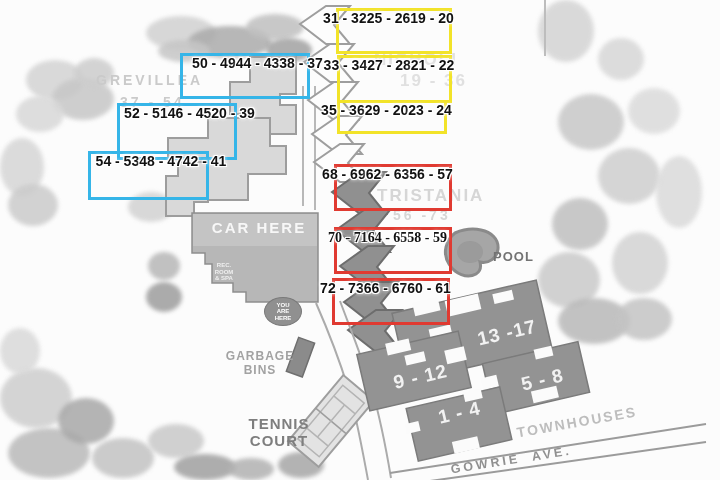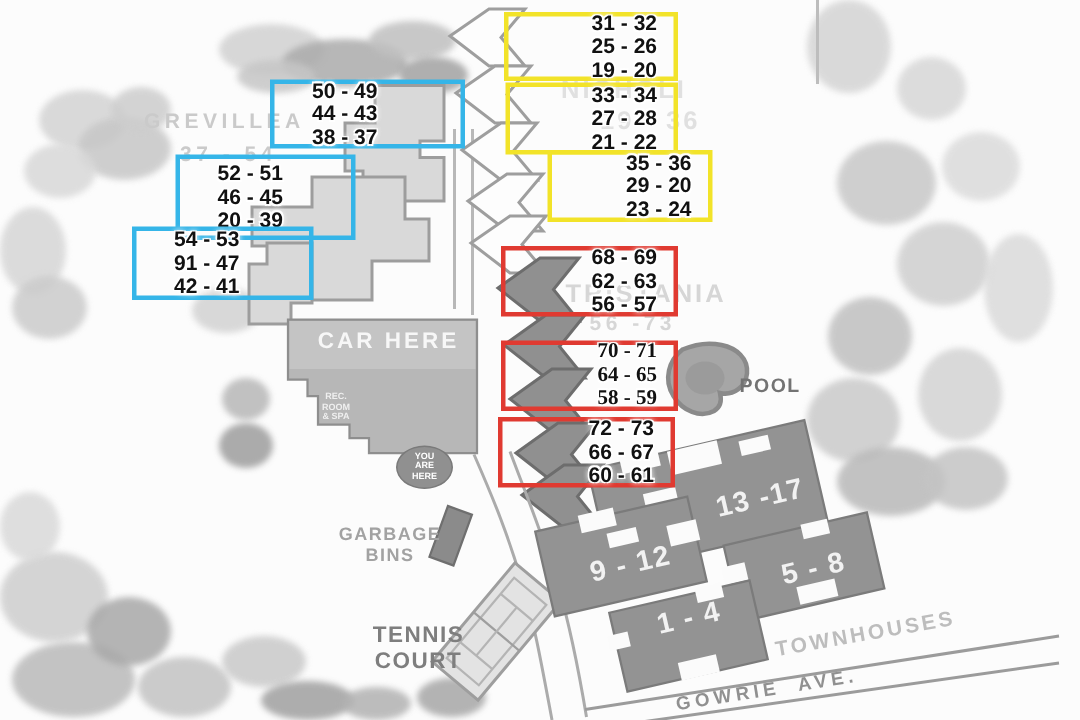--- a/index.html
+++ b/index.html
@@ -2,21 +2,21 @@
 <html><head>
 <meta charset="utf-8">
 <style>
   html,body{margin:0;padding:0;background:#ffffff;}
   #map{position:relative;width:720px;height:480px;background:#fcfcfc;overflow:hidden;
        font-family:"Liberation Sans",sans-serif;font-weight:bold;}
   .tree{position:absolute;border-radius:50%;filter:blur(2px);opacity:.85;z-index:1;}
   #ground{position:absolute;left:0;top:0;z-index:2;}
   .bname{position:absolute;z-index:3;color:#cacaca;letter-spacing:3px;font-size:14px;white-space:nowrap;}
   .ubox{position:absolute;z-index:4;box-sizing:border-box;background:transparent;
-        display:flex;flex-direction:column;justify-content:center;}
+        display:flex;flex-direction:row;justify-content:center;}
   .ubox div{font-size:14px;line-height:15.5px;color:#111;white-space:nowrap;
         text-shadow:-1px -1px 0 #fff,1px -1px 0 #fff,-1px 1px 0 #fff,1px 1px 0 #fff,0 0 4px #fff,0 0 4px #fff;}
   .cy{border:3px solid #35b5e8;} .yl{border:3px solid #f2e329;} .rd{border:3px solid #e03a31;}
   .al{padding-left:25px;text-align:left;} .ar{padding-right:11px;text-align:right;}
   .lbl{position:absolute;z-index:5;white-space:nowrap;}
   .thnum{position:absolute;z-index:5;color:#f2f2f2;font-size:19px;letter-spacing:1px;
          text-align:center;transform:rotate(-13deg);white-space:nowrap;}
   .ctr{text-align:center;}
 </style>
 </head>
@@ -159,35 +159,35 @@
     <div>44 - 43</div>
     <div>38 - 37</div>
   </div>
   <div class="ubox cy al" style="left:117px;top:103px;width:120px;height:57px;">
     <div>52 - 51</div>
     <div>46 - 45</div>
     <div>20 - 39</div>
   </div>
   <div class="ubox cy al" style="left:88px;top:151px;width:121px;height:49px;">
     <div>54 - 53</div>
-    <div>91 - 47</div>
+    <div>48 - 47</div>
     <div>42 - 41</div>
   </div>
 
   <div class="ubox yl ar" style="left:336px;top:8px;width:116px;height:46px;">
     <div>31 - 32</div>
     <div>25 - 26</div>
     <div>19 - 20</div>
   </div>
   <div class="ubox yl ar" style="left:337px;top:55px;width:115px;height:48px;">
     <div>33 - 34</div>
     <div>27 - 28</div>
     <div>21 - 22</div>
   </div>
-  <div class="ubox yl ar" style="left:337px;top:100px;width:110px;height:48px;margin-left:28px;">
+  <div class="ubox yl ar" style="left:337px;top:100px;width:110px;height:34px;">
     <div>35 - 36</div>
     <div>29 - 20</div>
     <div>23 - 24</div>
   </div>
 
   <div class="ubox rd ar" style="left:334px;top:164px;width:118px;height:47px;">
     <div>68 - 69</div>
     <div>62 - 63</div>
     <div>56 - 57</div>
   </div>

